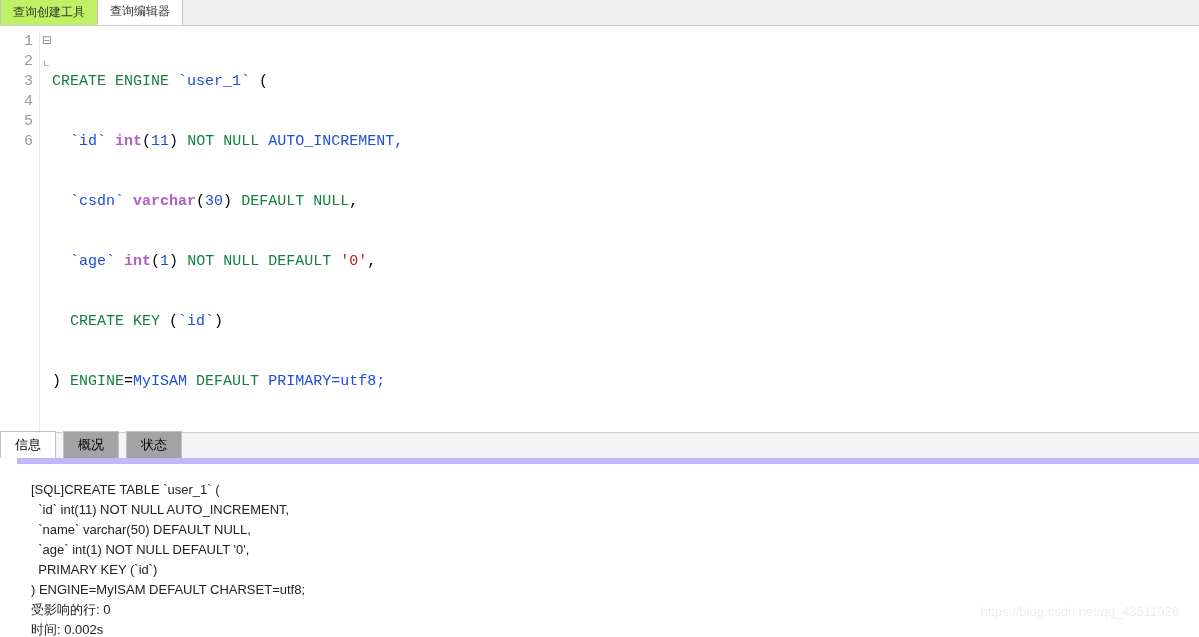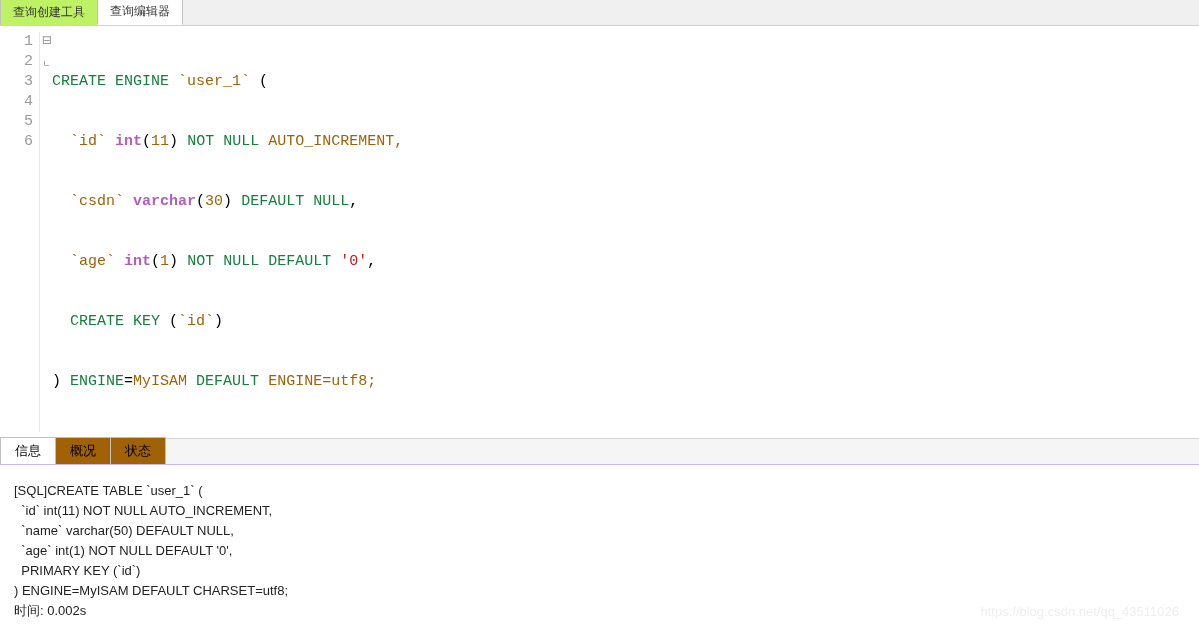--- a/index.html
+++ b/index.html
@@ -63,55 +63,57 @@
     user-select: none;
   }
   .code {
     padding-left: 0px;
     white-space: pre;
   }
   .code-line { height: 20px; }
   .kw   { color: #15803d; text-align: right; }
   .func { color: #b05fbf; font-weight: bold; }   
   .str  { color: #c41a16; }
-  .id   { color: #a16207; }
+  .id   { color: #1d4ed8; }
   .punct{ color: #000; }
 
   
   .editor-fill { flex: 1 1 auto; }
 
   
   .result-tabs {
     background: #f5f5f5;
     border-top: 1px solid #d0d0d0;
     display: flex;
     height: 26px;
     align-items: flex-end;
+    gap: 8px;
   }
   .rtab {
     padding: 4px 14px;
     border: 1px solid #c0c0c0;
     border-bottom: none;
-    background: #a16207;
+    background: #a3a3a3;
     font-size: 13px;
     cursor: pointer;
     margin-right: -1px;
   }
   .rtab.active {
     background: #ffffff;
   }
 
   
   .result {
-    border-top: 1px solid #c4b5fd;
+    border-top: 6px solid #c4b5fd;
     padding: 16px 14px;
     font-size: 13px;
     line-height: 20px;
     min-height: 150px;
     color: #222;
+    margin-left: 17px;
   }
   .result .line { white-space: pre; }
 
   .watermark {
     position: absolute;
     right: 20px;
     bottom: 18px;
     color: #eee;
     font-size: 13px;
     pointer-events: none;
@@ -141,35 +143,36 @@
     <div></div>
     <div></div>
     <div>⌞</div>
   </div>
   <div class="code">
     <div class="code-line"><span class="kw">CREATE</span> <span class="kw">ENGINE</span> <span class="id">`user_1`</span> <span class="punct">(</span></div>
     <div class="code-line"><span>  </span><span class="id">`id`</span> <span class="func">int</span><span class="punct">(</span><span class="id">11</span><span class="punct">)</span> <span class="kw">NOT</span> <span class="kw">NULL</span> <span class="id">AUTO_INCREMENT,</span></div>
     <div class="code-line"><span>  </span><span class="id">`csdn`</span> <span class="func">varchar</span><span class="punct">(</span><span class="id">30</span><span class="punct">)</span> <span class="kw">DEFAULT</span> <span class="kw">NULL</span><span class="punct">,</span></div>
     <div class="code-line"><span>  </span><span class="id">`age`</span> <span class="func">int</span><span class="punct">(</span><span class="id">1</span><span class="punct">)</span> <span class="kw">NOT</span> <span class="kw">NULL</span> <span class="kw">DEFAULT</span> <span class="str">'0'</span><span class="punct">,</span></div>
     <div class="code-line"><span>  </span><span class="kw">CREATE</span> <span class="kw">KEY</span> <span class="punct">(</span><span class="id">`id`</span><span class="punct">)</span></div>
-    <div class="code-line"><span class="punct">)</span> <span class="kw">ENGINE</span><span class="punct">=</span><span class="id">MyISAM</span> <span class="kw">DEFAULT</span> <span class="id">ENGINE=utf8;</span></div>
+    <div class="code-line"><span class="punct">)</span> <span class="kw">ENGINE</span><span class="punct">=</span><span class="id">MyISAM</span> <span class="kw">DEFAULT</span> <span class="id">PRIMARY=utf8;</span></div>
   </div>
 </div>
 
 <div class="editor-fill"></div>
 
 <div class="result-tabs">
   <div class="rtab active">信息</div>
   <div class="rtab">概况</div>
   <div class="rtab">状态</div>
 </div>
 
 <div class="result">
   <div class="line">[SQL]CREATE TABLE `user_1` (</div>
   <div class="line">  `id` int(11) NOT NULL AUTO_INCREMENT,</div>
   <div class="line">  `name` varchar(50) DEFAULT NULL,</div>
   <div class="line">  `age` int(1) NOT NULL DEFAULT '0',</div>
   <div class="line">  PRIMARY KEY (`id`)</div>
   <div class="line">) ENGINE=MyISAM DEFAULT CHARSET=utf8;</div>
+  <div class="line">受影响的行: 0</div>
   <div class="line">时间: 0.002s</div>
 </div>
 
 <div class="watermark">https://blog.csdn.net/qq_43511026</div>
 
 </body></html>

